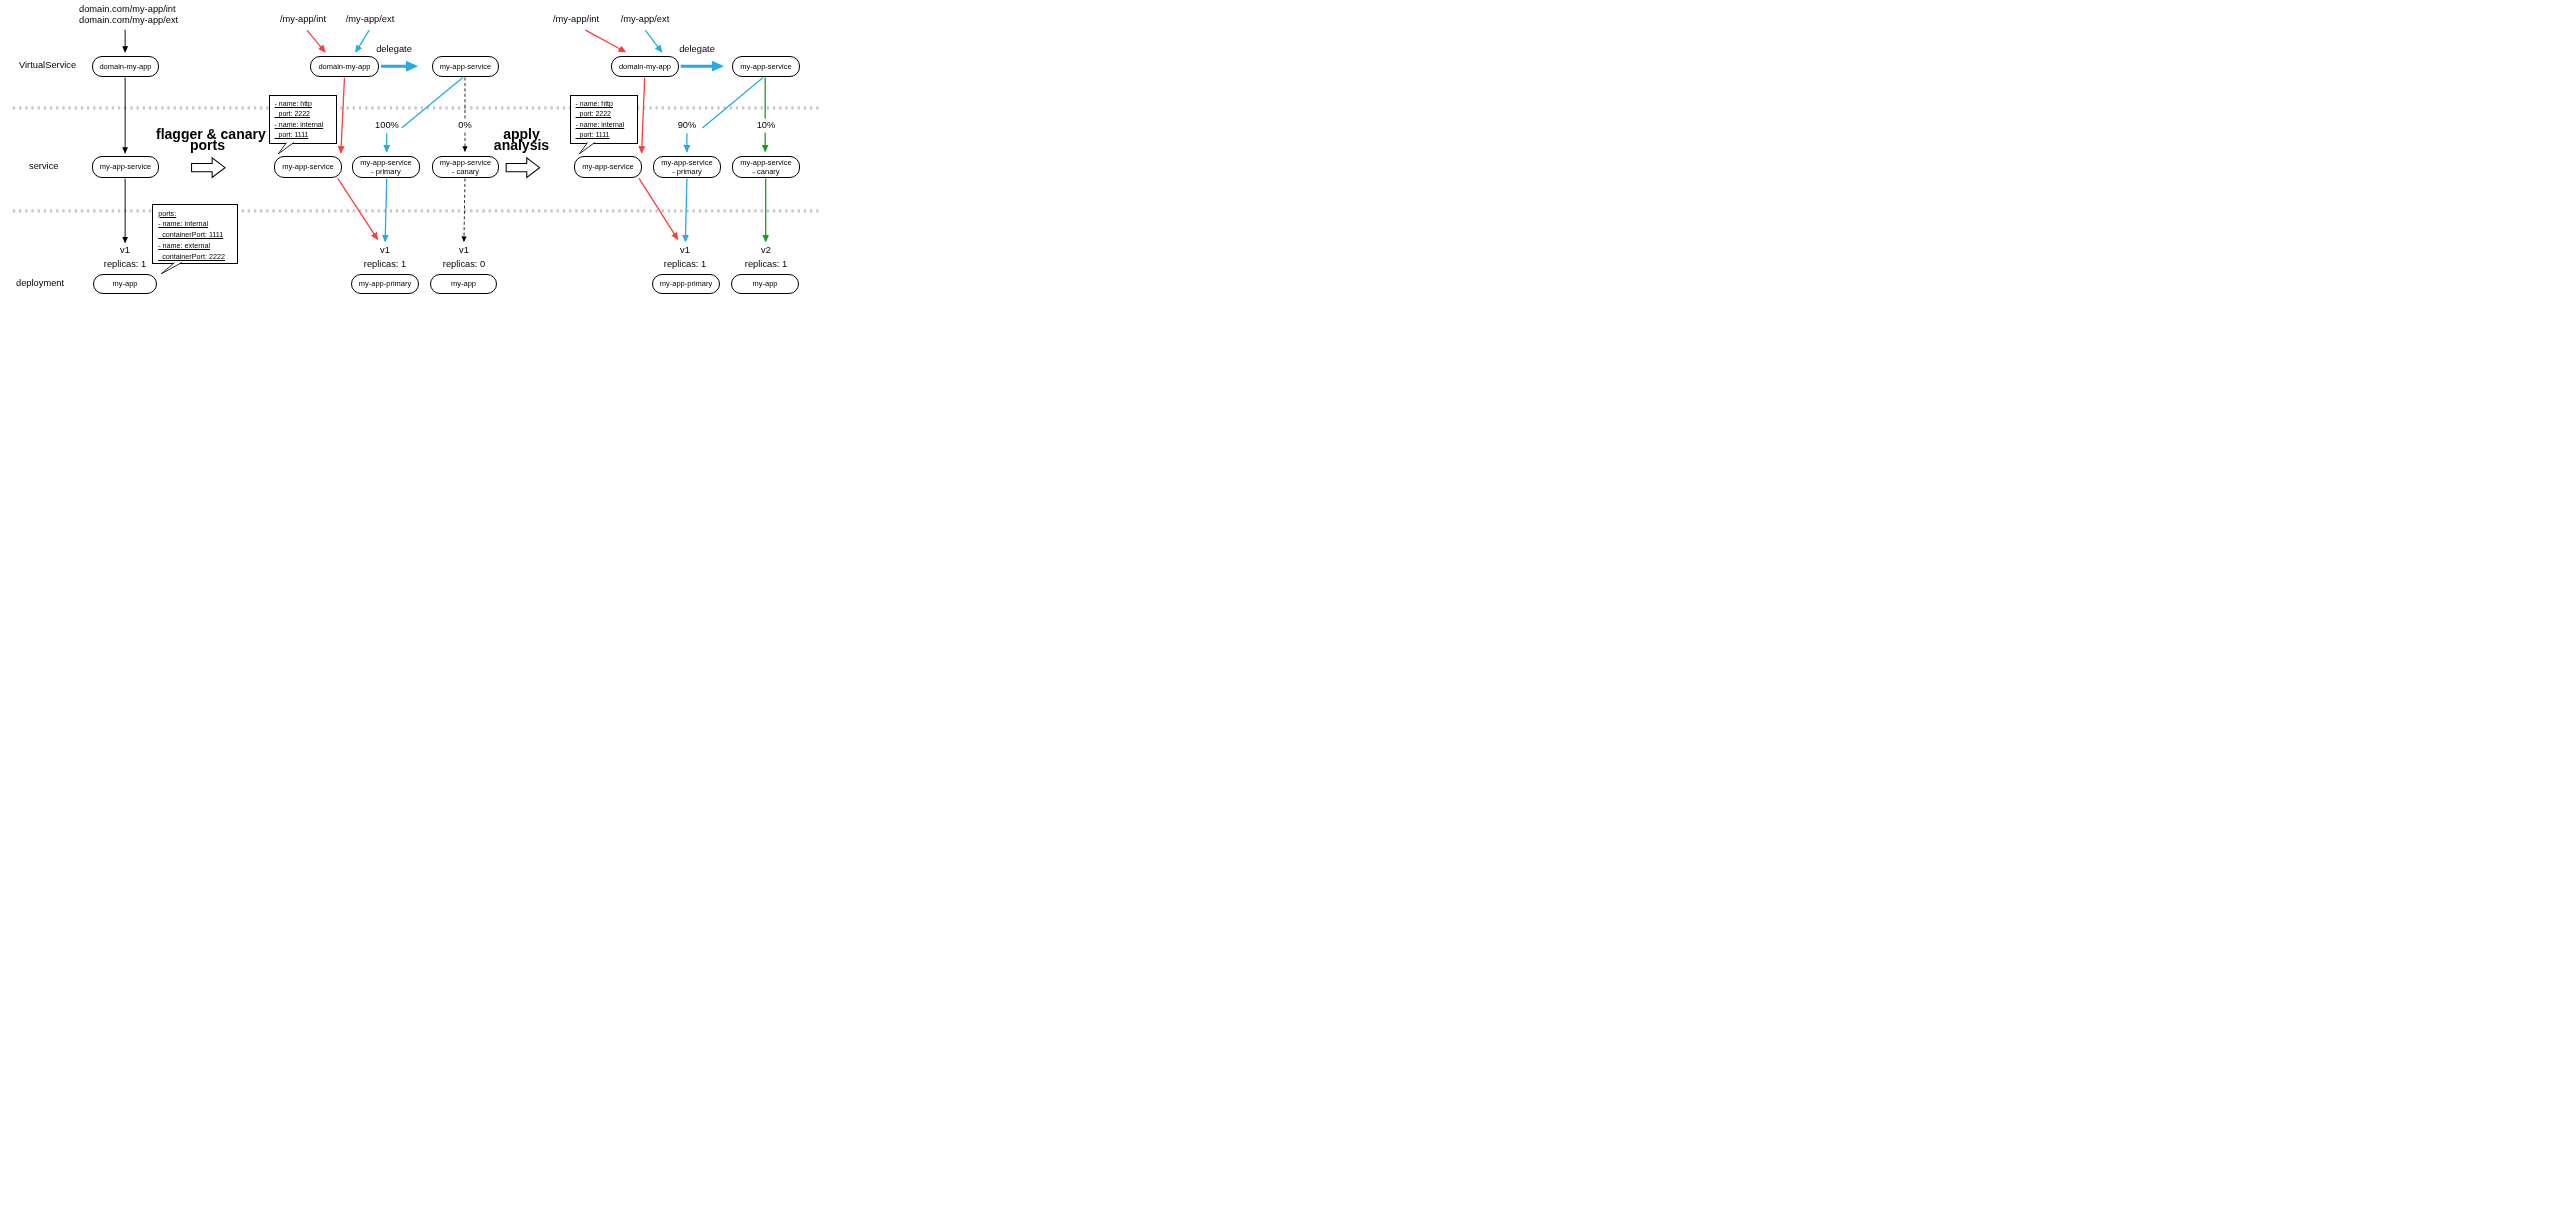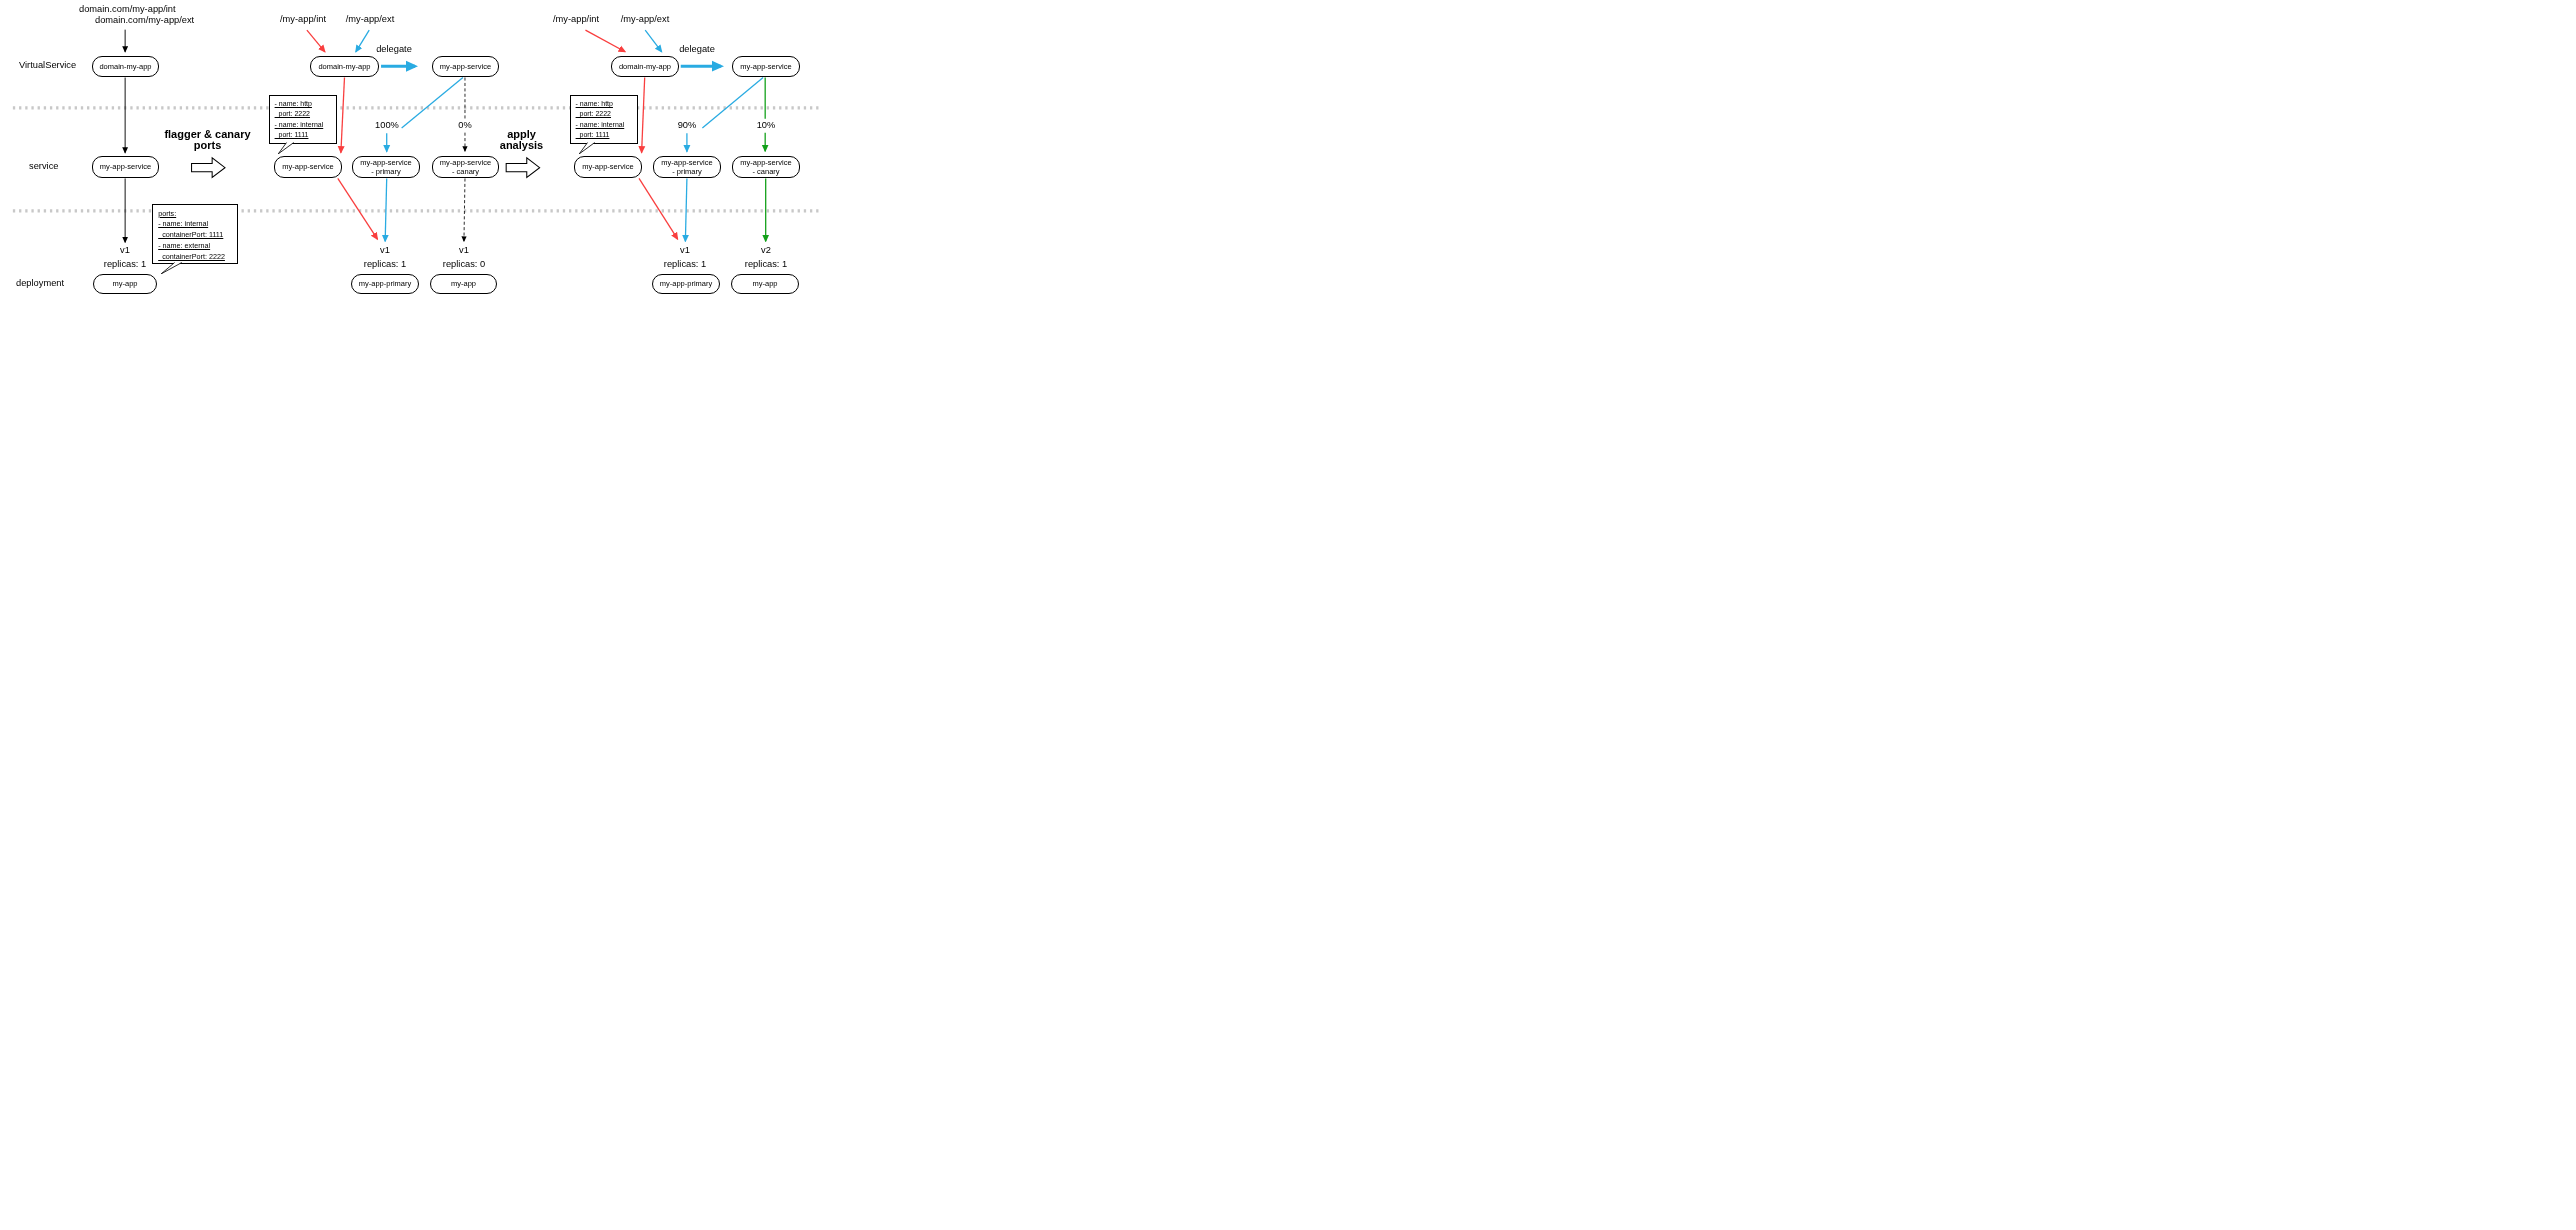--- a/index.html
+++ b/index.html
@@ -11,21 +11,21 @@
     font-family:"Liberation Sans","DejaVu Sans",sans-serif;color:#000;overflow:hidden;
   }
   svg.underlay{position:absolute;left:0;top:0;}
   .node{
     position:absolute;box-sizing:border-box;background:#fff;border:1px solid #000;border-radius:10px;
     display:flex;flex-direction:column;align-items:center;justify-content:center;
     font-size:7.5px;line-height:9.3px;text-align:center;
   }
   .lbl{position:absolute;font-size:9.3px;line-height:11.3px;white-space:nowrap;}
   .ctr{text-align:center;}
-  .cap{position:absolute;font-size:11px;line-height:11.3px;font-weight:bold;text-align:center;white-space:nowrap;}
+  .cap{position:absolute;font-size:14px;line-height:11.3px;font-weight:bold;text-align:center;white-space:nowrap;}
   .bubble{
     position:absolute;box-sizing:border-box;background:#fff;border:1px solid #000;
     font-size:7px;line-height:10.3px;padding:3.1px 4.6px;text-decoration:underline;
   }
   .bubble.big{line-height:10.8px;font-size:7.2px;padding:3.6px 5.2px;}
   .bubble .ln{white-space:pre;}
   .tail{position:absolute;top:100%;margin-top:-1px;}
 </style>
 </head>
 <body>
@@ -90,21 +90,21 @@
 
     <polygon points="372,317 412,317 412,306 437,325 412,344 412,333 372,333" fill="#fff" stroke="#000" stroke-width="2"></polygon>
     <polygon points="983,317 1023,317 1023,306 1048,325 1023,344 1023,333 983,333" fill="#fff" stroke="#000" stroke-width="2"></polygon>
   </svg>
 
   <div class="lbl" style="left:19px;top:60px;">VirtualService</div>
   <div class="lbl" style="left:29px;top:161px;">service</div>
   <div class="lbl" style="left:16px;top:278px;">deployment</div>
 
   <div class="lbl ctr" style="left:79px;top:3.6px;width:93px;">domain.com/my-app/int</div>
-  <div class="lbl ctr" style="left:79px;top:15px;width:93px;margin-left:16px;">domain.com/my-app/ext</div>
+  <div class="lbl ctr" style="left:79px;top:15px;width:93px;">domain.com/my-app/ext</div>
 
   <div class="node" style="left:92px;top:56px;width:67px;height:20.6px;">
     <span>domain-my-app</span>
   </div>
   <div class="node" style="left:92px;top:156px;width:67px;height:21.6px;">
     <span>my-app-service</span>
   </div>
 
   <div class="lbl ctr" style="left:94px;top:245px;width:62px;">v1</div>
   <div class="lbl ctr" style="left:94px;top:259px;width:62px;">replicas: 1</div>

